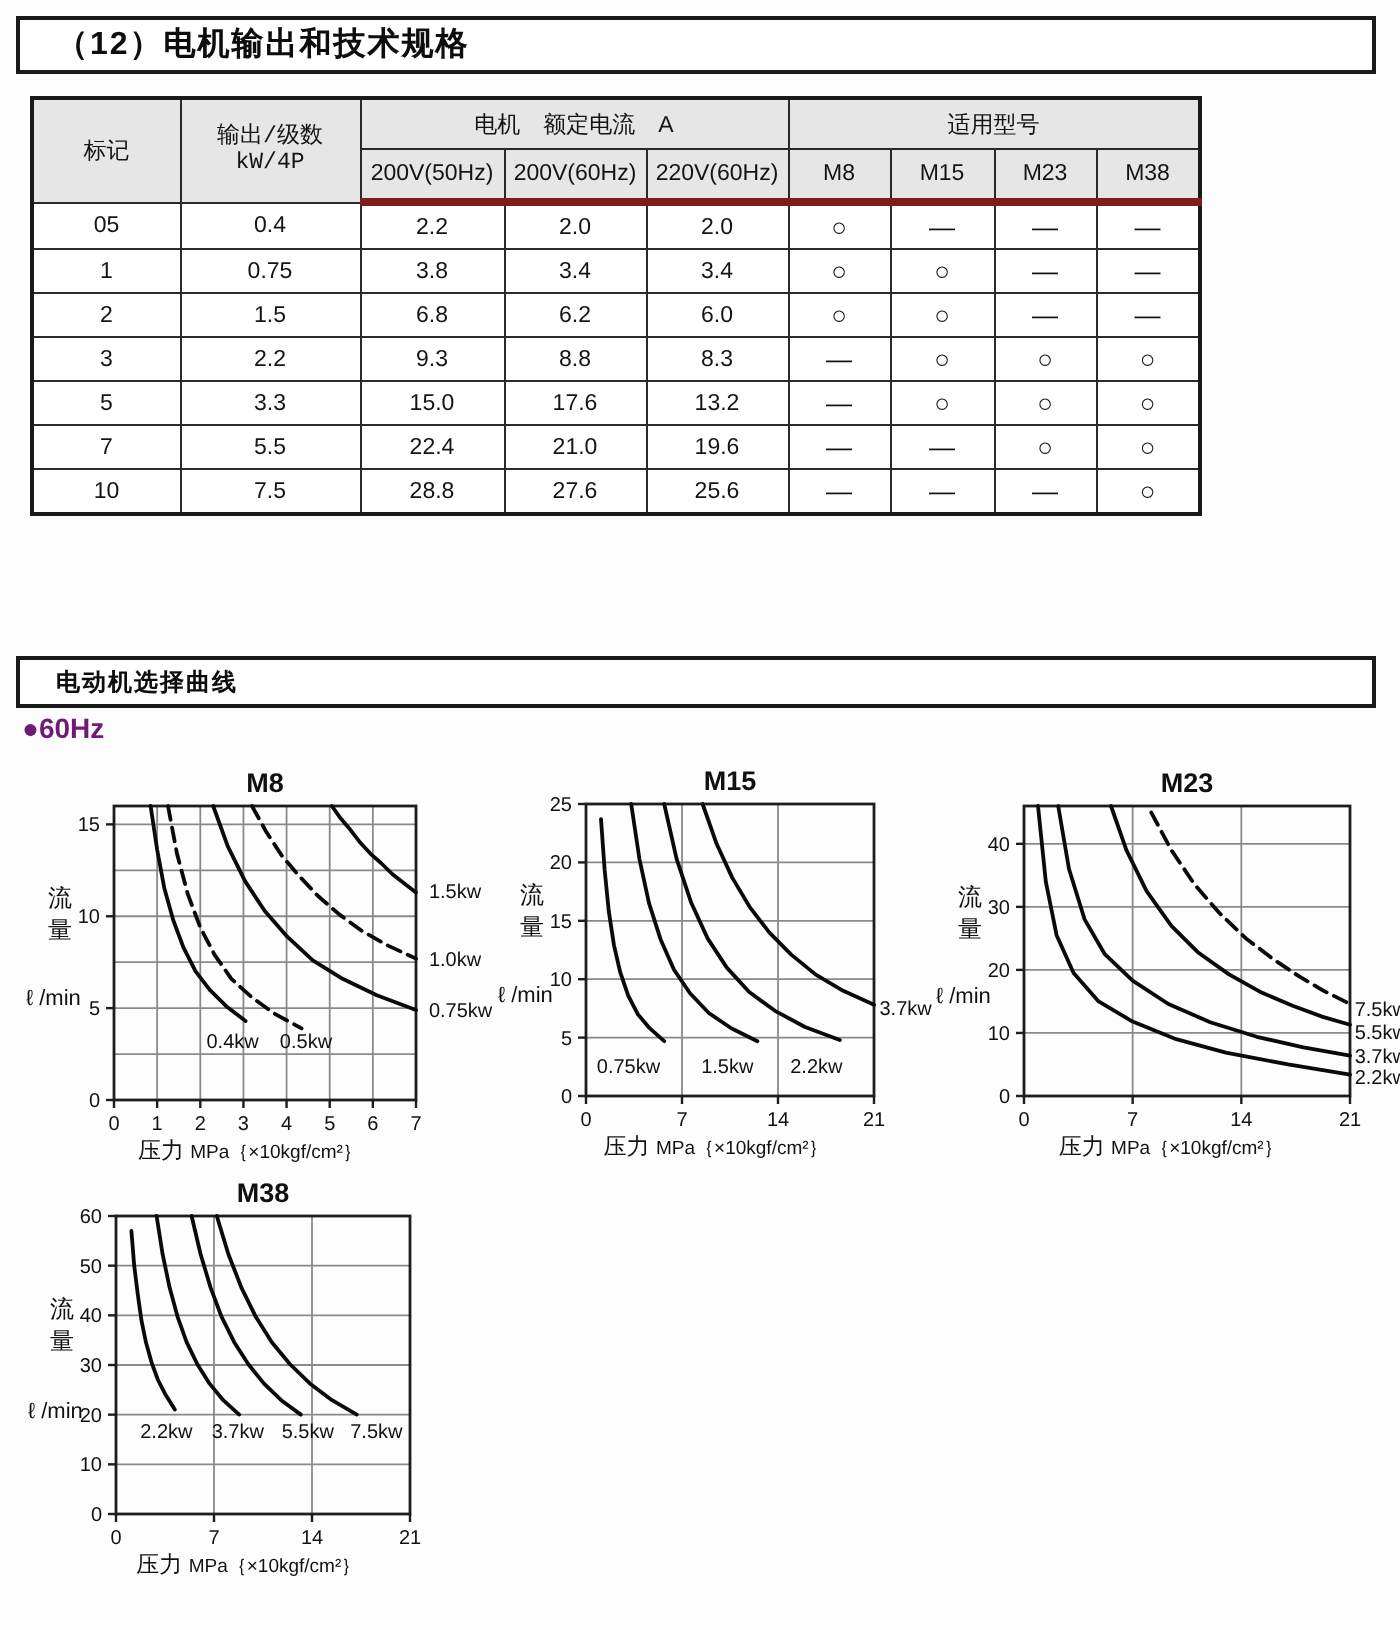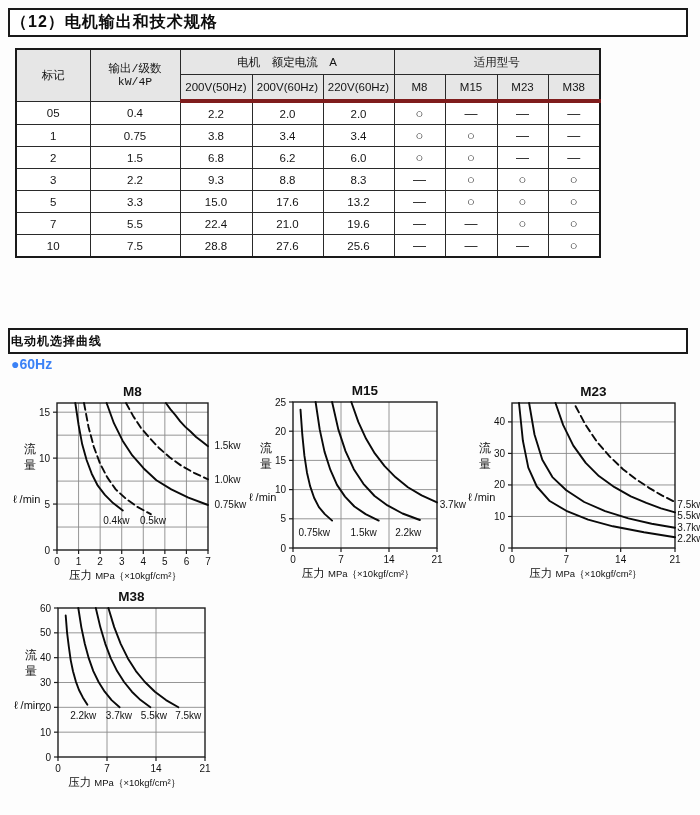--- a/index.html
+++ b/index.html
@@ -6,26 +6,26 @@
   body{background:#ffffff;}
   .page{
     position:relative;width:700px;height:815px;margin:0 auto;
     background:#fdfdfd;color:#111;overflow:hidden;
     font-family:"Liberation Sans", sans-serif;
   }
   .section-box{
     position:absolute;left:8px;width:680px;box-sizing:border-box;
     border:2px solid #1a1a1a;background:#fff;
     font-weight:bold;color:#0d0d0d;
-    display:flex;align-items:center;padding-left:1px;
+    display:flex;align-items:center;padding-left:18px;
   }
   .section-box.first{top:8px;height:29px;font-size:16px;letter-spacing:1px;}
   .section-box.second{top:328px;height:26px;font-size:12px;letter-spacing:1px;}
   .freq-label{
-    position:absolute;left:11px;top:356px;font-size:14px;font-weight:bold;color:#3b82f6;
+    position:absolute;left:11px;top:356px;font-size:14px;font-weight:bold;color:#701a75;
   }
   .spec-table{
     position:absolute;left:15px;top:48px;
     border-collapse:collapse;table-layout:fixed;
     border:2px solid #1a1a1a;background:#fff;
   }
   .spec-table th,.spec-table td{
     border:1px solid #2a2a2a;text-align:center;vertical-align:middle;
     padding:0;font-size:11.5px;color:#141414;overflow:hidden;white-space:nowrap;
   }

